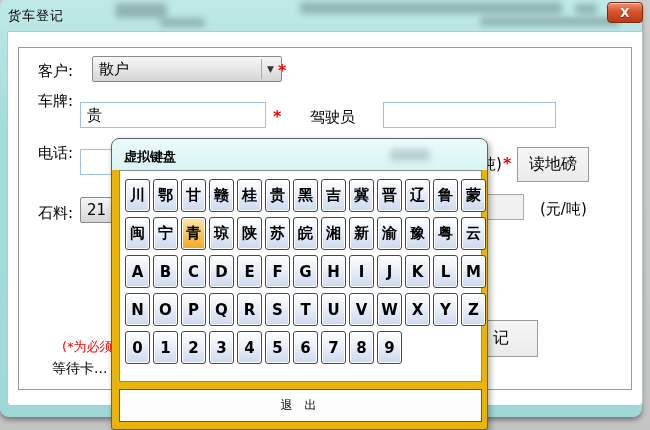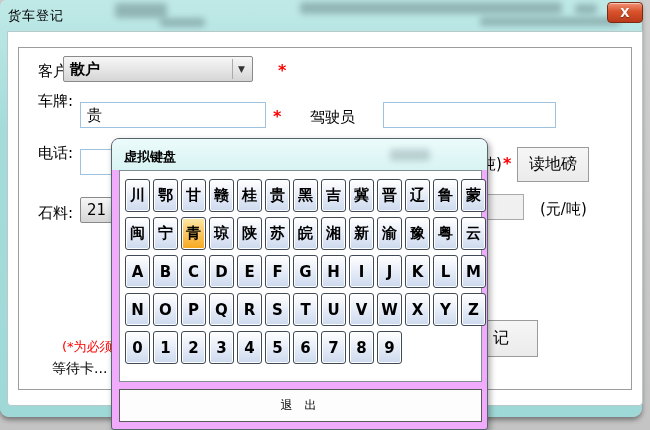--- a/index.html
+++ b/index.html
@@ -59,21 +59,21 @@
     position:absolute; background:linear-gradient(#f6f6f6,#ebebeb);
     border:1px solid #9b9b9b; font-size:16px; color:#000;
     display:flex; align-items:center; justify-content:center; cursor:pointer;
     font-family:inherit;
   }
   .note-red { position:absolute; color:#ff0000; font-size:13px; }
   .waiting { position:absolute; color:#000; font-size:14px; }
   
   .kb {
     position:absolute; left:111px; top:138px; width:377px; height:292px;
-    background:#f0abfc; border:1px solid #56666a; border-radius:8px 8px 3px 3px;
+    background:#eab308; border:1px solid #56666a; border-radius:8px 8px 3px 3px;
     box-shadow:2px 3px 6px rgba(0,0,0,.35); z-index:10;
   }
   .kb-titlebar {
     position:absolute; left:0; top:0; right:0; height:31px;
     background:linear-gradient(#ecfbfb,#d8f3f3);
     border-radius:7px 7px 0 0;
   }
   .kb-title { position:absolute; left:12px; top:9px; font-size:13px; font-weight:bold; color:#000; }
   .kb-panel {
     position:absolute; left:7px; top:31px; width:363px; height:212px;
@@ -108,21 +108,21 @@
   <div class="blob" style="left:575px;top:4px;width:22px;height:10px;"></div>
   <div class="blob" style="left:160px;top:18px;width:45px;height:9px;"></div>
 
   <div class="win-title">货车登记</div>
   <div class="close-btn">X</div>
 
   <div class="client"></div>
   <div class="groupbox"></div>
 
   <span class="lbl" style="left:38px;top:62px;">客户:</span>
-  <div class="combo" style="left:63px;top:56px;width:190px;font-weight:bold;">
+  <div class="combo" style="left:92px;top:56px;width:190px;">
     <span>散户</span>
     <span class="arrow">▼</span>
   </div>
   <span class="lbl req" style="left:278px;top:61px;">*</span>
 
   <span class="lbl" style="left:38px;top:92px;">车牌:</span>
   <div class="tbox" style="left:80px;top:102px;width:186px;">
     <span>贵</span>
   </div>
   <span class="lbl req" style="left:273px;top:107px;">*</span>

